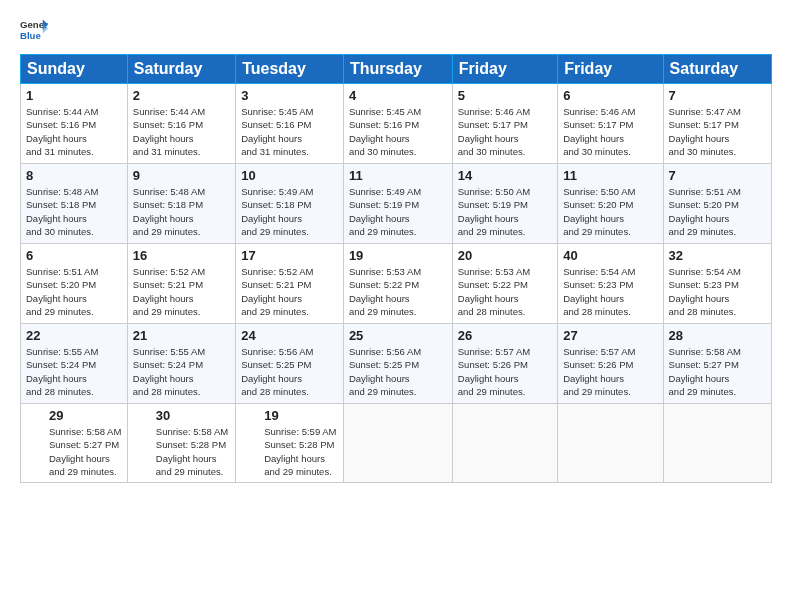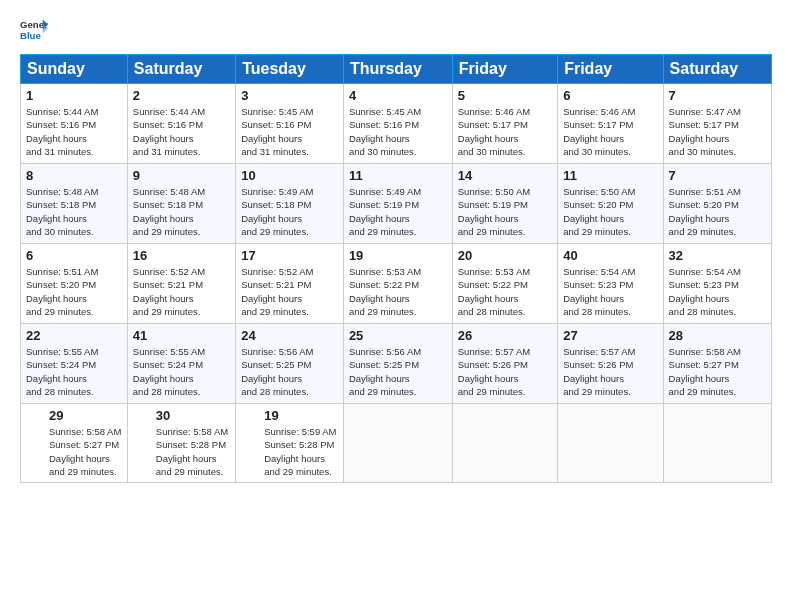--- a/index.html
+++ b/index.html
@@ -208,21 +208,21 @@
             <span class="day-num">32</span>
             <div class="day-info">Sunrise: 5:54 AM<br>Sunset: 5:23 PM<br>Daylight hours<br>and 28 minutes.</div>
           </td>
         </tr>
         <tr>
           <td>
             <span class="day-num">22</span>
             <div class="day-info">Sunrise: 5:55 AM<br>Sunset: 5:24 PM<br>Daylight hours<br>and 28 minutes.</div>
           </td>
           <td>
-            <span class="day-num">41</span>
+            <span class="day-num">21</span>
             <div class="day-info">Sunrise: 5:55 AM<br>Sunset: 5:24 PM<br>Daylight hours<br>and 28 minutes.</div>
           </td>
           <td>
             <span class="day-num">24</span>
             <div class="day-info">Sunrise: 5:56 AM<br>Sunset: 5:25 PM<br>Daylight hours<br>and 28 minutes.</div>
           </td>
           <td>
             <span class="day-num">25</span>
             <div class="day-info">Sunrise: 5:56 AM<br>Sunset: 5:25 PM<br>Daylight hours<br>and 29 minutes.</div>
           </td>

